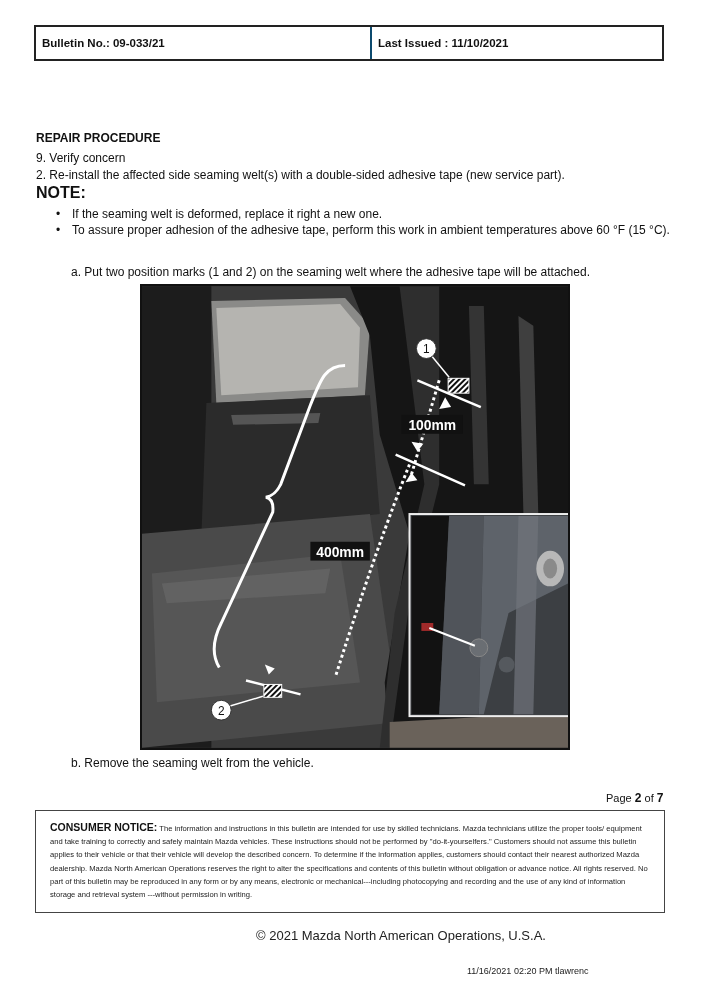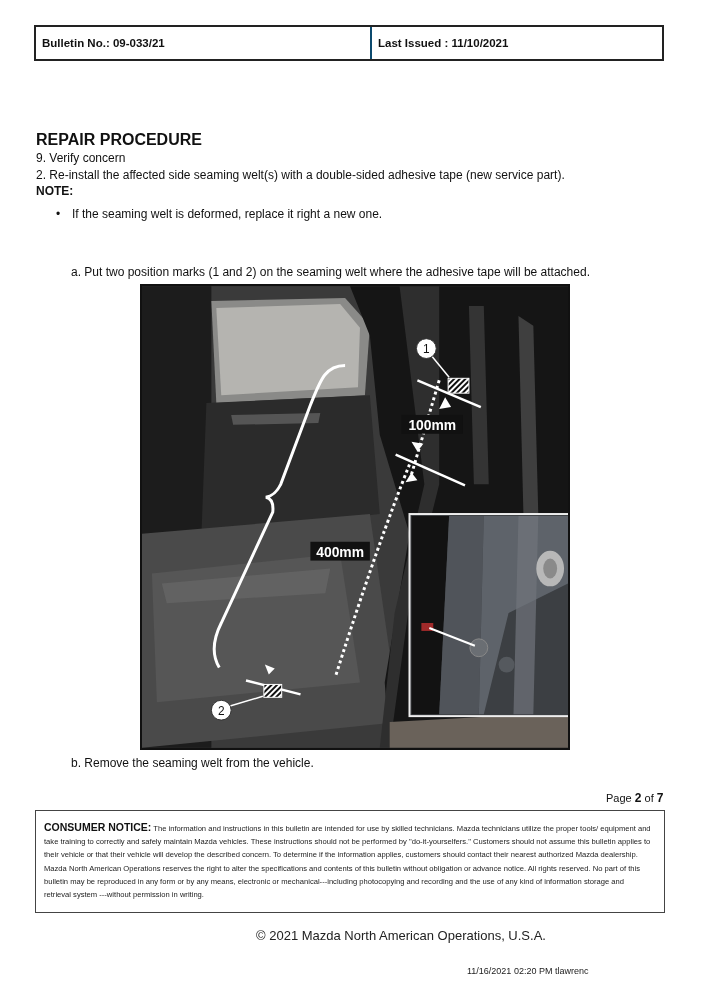--- a/index.html
+++ b/index.html
@@ -1,49 +1,50 @@
 <!DOCTYPE html>
 <html><head>
 <meta charset="utf-8">
 <style>
   html, body { margin:0; padding:0; background:#fff; }
   body { width:707px; height:1000px; position:relative; font-family:"Liberation Sans", sans-serif; color:#111; overflow:hidden; }
   .hdr { position:absolute; left:34px; top:25px; width:630px; height:36px; border:2px solid #222; box-sizing:border-box; display:flex; }
   .hdr .cell { flex:1; display:flex; align-items:center; padding-left:6px; font-size:11.5px; font-weight:bold; }
   .hdr .cell + .cell { border-left:2px solid #0c4a6e;margin-left:44px; }
-  .sec-title { position:absolute; left:36px; top:131px; font-size:16px; font-weight:bold; }
+  .sec-title { position:absolute; left:36px; top:131px; font-size:12px; font-weight:bold; }
   .step { position:absolute; left:36px; font-size:12px; }
-  .note { position:absolute; left:36px; top:184px; font-size:12px; font-weight:bold; }
+  .note { position:absolute; left:36px; top:184px; font-size:16px; font-weight:bold; }
   ul.bul { position:absolute; left:56px; top:207px; margin:0; padding:0; list-style:none; font-size:12px; }
   ul.bul li { margin:0 0 1px 0; line-height:15px; }
   ul.bul li::before { content:"•"; display:inline-block; width:16px; }
   .substep { position:absolute; left:71px; font-size:12px; }
   .photo { position:absolute; left:140px; top:284px; width:430px; height:466px; border:2px solid #111; box-sizing:border-box; overflow:hidden; background:#2a2a2a; }
   .photo svg { width:100%; height:100%; display:block; }
   .page { position:absolute; left:606px; top:791px; font-size:11px; }
   .page b { font-size:12px; }
-  .notice { position:absolute; left:35px; top:810px; width:630px; height:103px; border:1px solid #444; box-sizing:border-box; padding:10px 12px 0 8px; font-size:7.6px; line-height:13.2px; color:#222; }
+  .notice { position:absolute; left:35px; top:810px; width:630px; height:103px; border:1px solid #444; box-sizing:border-box; padding:10px 12px 0 14px; font-size:7.6px; line-height:13.2px; color:#222; }
   .notice .nt-label { font-size:10.5px; font-weight:bold; color:#111; }
   .copy { position:absolute; left:256px; top:928px; font-size:13px; color:#222; }
   .stamp { position:absolute; left:467px; top:966px; font-size:9px; color:#222; }
 </style>
 </head>
 <body>
 
 <div class="hdr">
   <div class="cell">Bulletin No.: 09-033/21</div>
   <div class="cell">Last Issued : 11/10/2021</div>
 </div>
 
 <div class="sec-title">REPAIR PROCEDURE</div>
 <div class="step" style="top:151px">9. Verify concern</div>
 <div class="step" style="top:168px">2. Re-install the affected side seaming welt(s) with a double-sided adhesive tape (new service part).</div>
 <div class="note">NOTE:</div>
 <ul class="bul">
   <li>If the seaming welt is deformed, replace it right a new one.</li>
+  <li>To assure proper adhesion of the adhesive tape, perform this work in ambient temperatures above 60 °F (15 °C).</li>
 </ul>
 
 <div class="substep" style="top:265px">a. Put two position marks (1 and 2) on the seaming welt where the adhesive tape will be attached.</div>
 
 <div class="photo">
   <svg viewBox="0 0 430 466" xmlns="http://www.w3.org/2000/svg">
     <defs>
       <pattern id="hatch" width="4" height="4" patternUnits="userSpaceOnUse" patternTransform="rotate(45)">
         <rect width="4" height="4" fill="#fff"></rect>
         <rect width="2" height="4" fill="#111"></rect>

